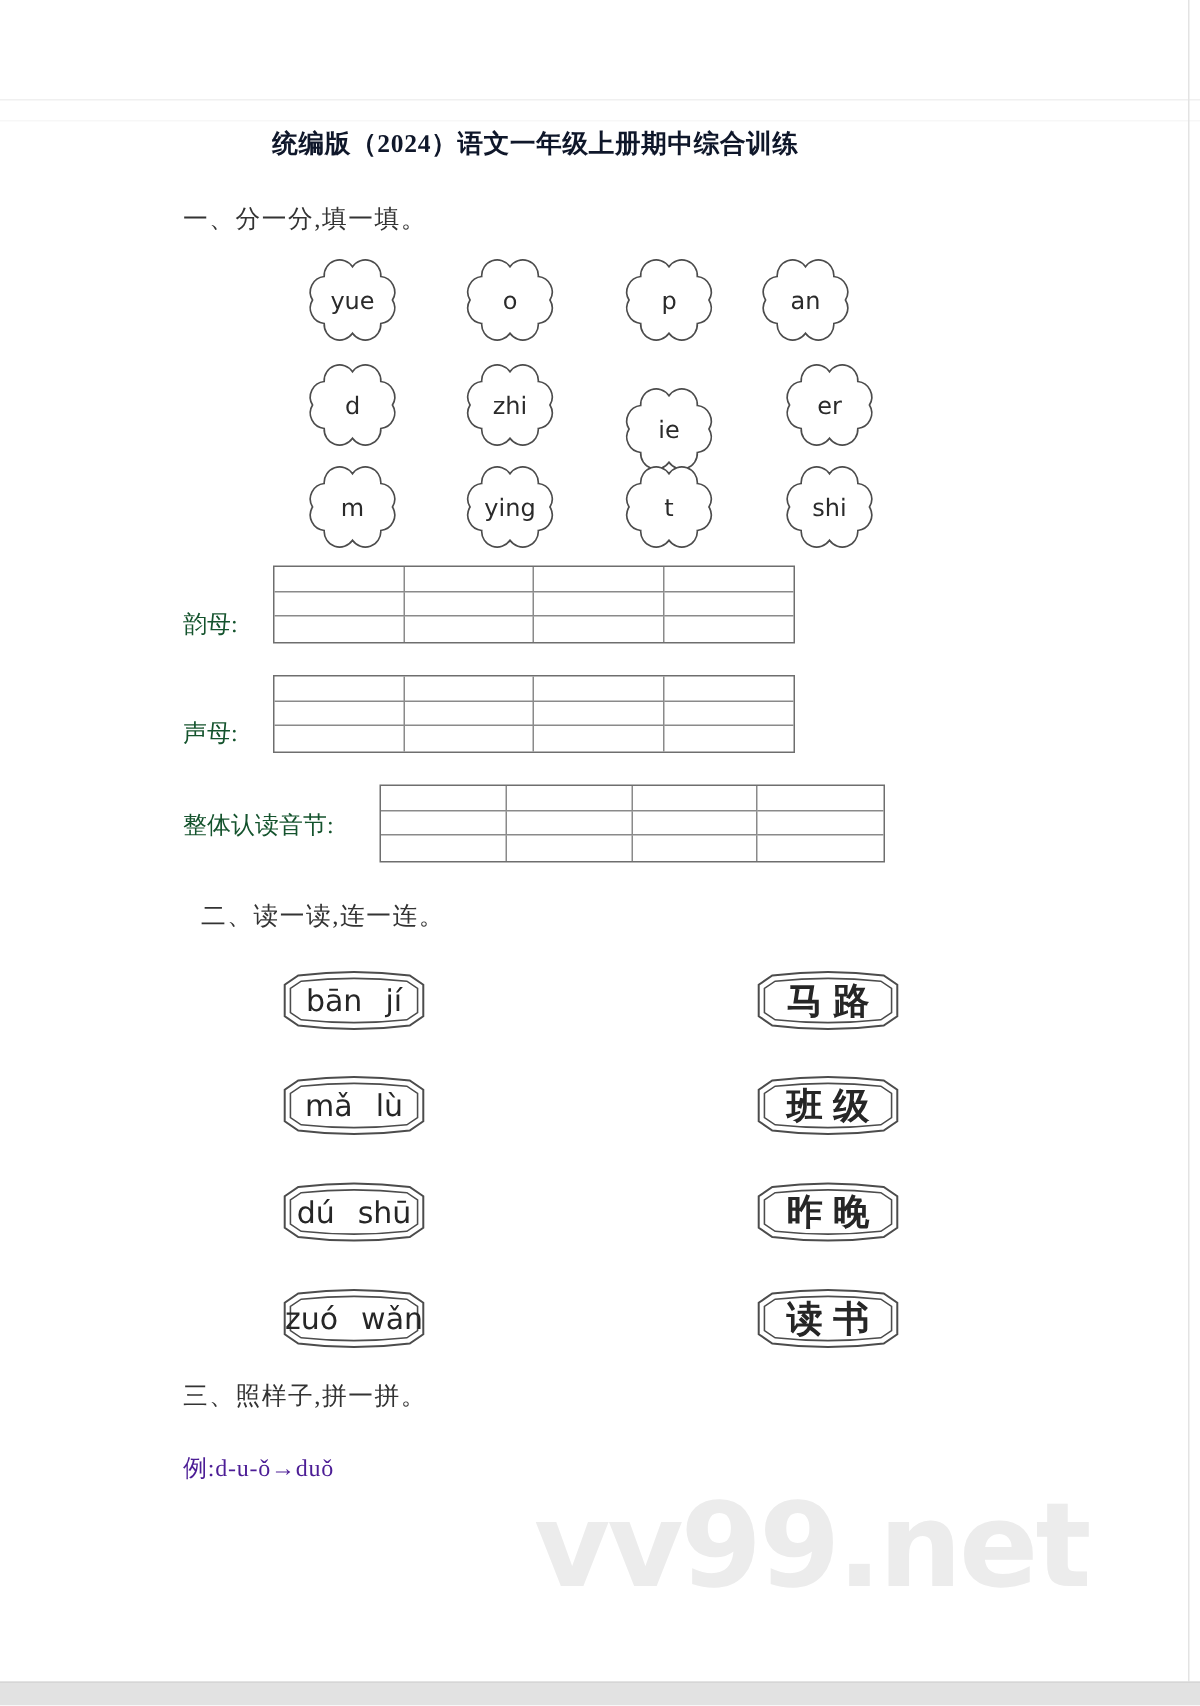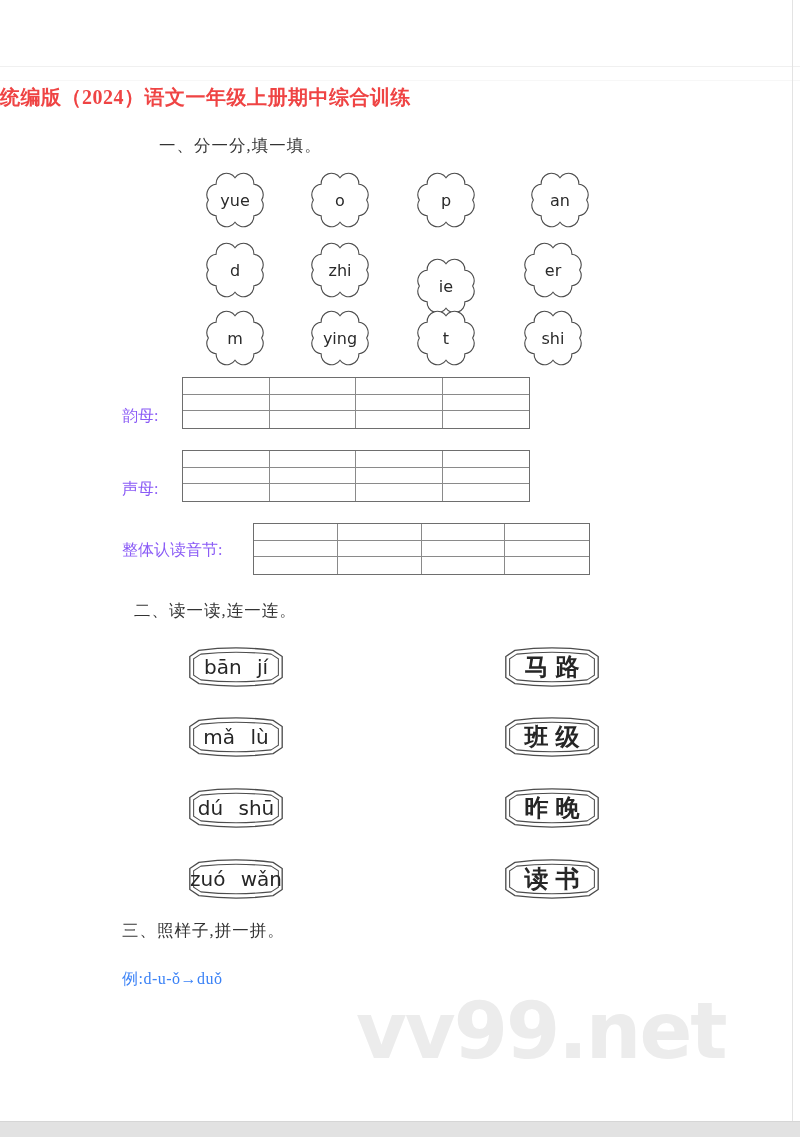--- a/index.html
+++ b/index.html
@@ -15,50 +15,50 @@
   .hairline-top { top:66px; }
 
   .watermark {
     position:absolute; left:356px; top:986px; width:440px;
     font-family:"DejaVu Sans","Liberation Sans",sans-serif;
     font-weight:bold; font-size:78px; letter-spacing:-2px; color:#ececec;
     user-select:none;
   }
 
   .page-title {
-    position:absolute; left:0; top:84px; width:714px; 
-    font-size:20px; font-weight:600; color:#ef4444; letter-spacing:0.5px;
+    position:absolute; left:0; top:84px; width:714px; text-align:center;
+    font-size:17px; font-weight:600; color:#0f172a; letter-spacing:0.5px;
   }
   .section-heading {
     position:absolute; left:122px; font-size:16.5px; color:#333; letter-spacing:1px;
   }
-  .h1 { top:135px;margin-left:37px; }
+  .h1 { top:135px; }
   .h2 { top:600px;margin-left:12px; }
   .h3 { top:920px; }
-  .example-line { position:absolute; left:122px; top:969px; font-size:16px; color:#3b82f6; letter-spacing:0.5px; }
+  .example-line { position:absolute; left:122px; top:969px; font-size:16px; color:#4c1d95; letter-spacing:0.5px; }
 
   .flower { position:absolute; width:74px; height:64px; }
   .flower svg { position:absolute; left:0; top:0; width:100%; height:100%; }
   .flower span {
     position:absolute; inset:0; display:flex; align-items:center; justify-content:center;
     font-family:"DejaVu Sans","Liberation Sans",sans-serif; font-size:16px; color:#2a2a2a;text-align:right;
   }
 
   .blank-table {
     position:absolute; display:grid;
     grid-template-columns:repeat(4,1fr); grid-template-rows:repeat(3,1fr);
     border:1px solid #6e6e6e; background:#fff;
   }
   .blank-table div { border-right:1px solid #8a8a8a; border-bottom:1px solid #8a8a8a; }
   .blank-table div:nth-child(4n) { border-right:none; }
   .blank-table div:nth-child(n+9) { border-bottom:none; }
   .t1 { left:182px; top:377px; width:348px; height:52px; }
   .t2 { left:182px; top:450px; width:348px; height:52px; }
   .t3 { left:253px; top:523px; width:337px; height:52px; }
-  .table-label { position:absolute; left:122px; font-size:16px; color:#8b5cf6; }
+  .table-label { position:absolute; left:122px; font-size:16px; color:#14532d; }
   .tl1 { top:406px; }
   .tl2 { top:479px; }
   .tl3 { top:540px; }
 
   .plaque { position:absolute; width:102px; height:40px; }
   .plaque svg { position:absolute; left:0; top:0; width:100%; height:100%; }
   .plaque span {
     position:absolute; inset:0; display:flex; align-items:center; justify-content:center;
     color:#262626;
   }
@@ -105,21 +105,21 @@
       <use href="#flower-shape"></use>
     </svg>
   <span>o</span>
 </div>
 <div class="flower" style="left:409px;top:168px">
   <svg>
       <use href="#flower-shape"></use>
     </svg>
   <span>p</span>
 </div>
-<div class="flower" style="left:523px;top:168px">
+<div class="flower" style="left:500px;top:168px">
   <svg>
       <use href="#flower-shape"></use>
     </svg>
   <span>an</span>
 </div>
 <div class="flower" style="left:198px;top:238px">
   <svg>
       <use href="#flower-shape"></use>
     </svg>
   <span>d</span>

